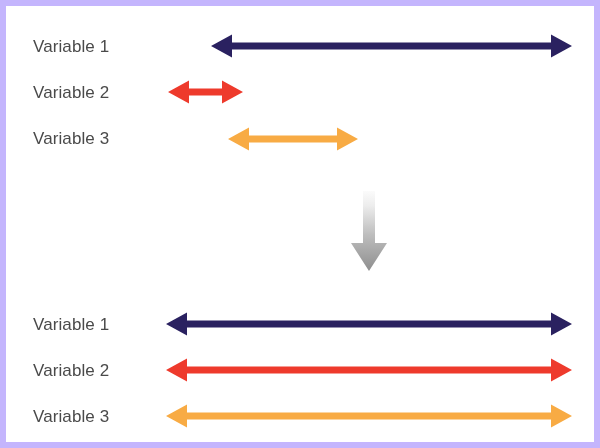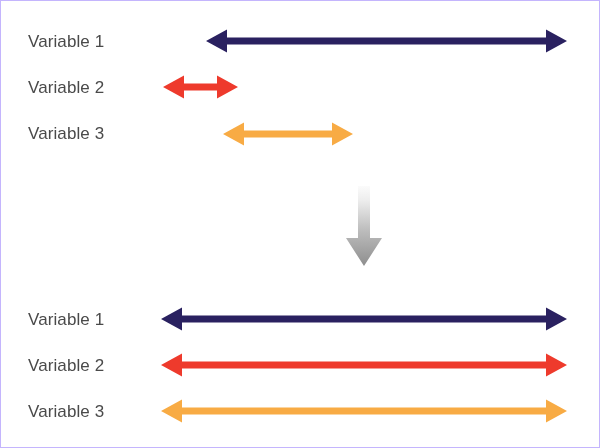--- a/index.html
+++ b/index.html
@@ -5,21 +5,21 @@
   html, body {
     margin: 0;
     padding: 0;
     background: #ffffff;
   }
   #canvas {
     position: relative;
     width: 600px;
     height: 448px;
     background: #ffffff;
-    border: 1px solid #c4b5fd;
+    border: 6px solid #c4b5fd;
     box-sizing: border-box;
     overflow: hidden;
     font-family: "Liberation Sans", sans-serif;
   }
   .var-label {
     position: absolute;
     left: 27px;
     font-size: 17px;
     color: #4a4a4a;
     letter-spacing: 0.1px;

